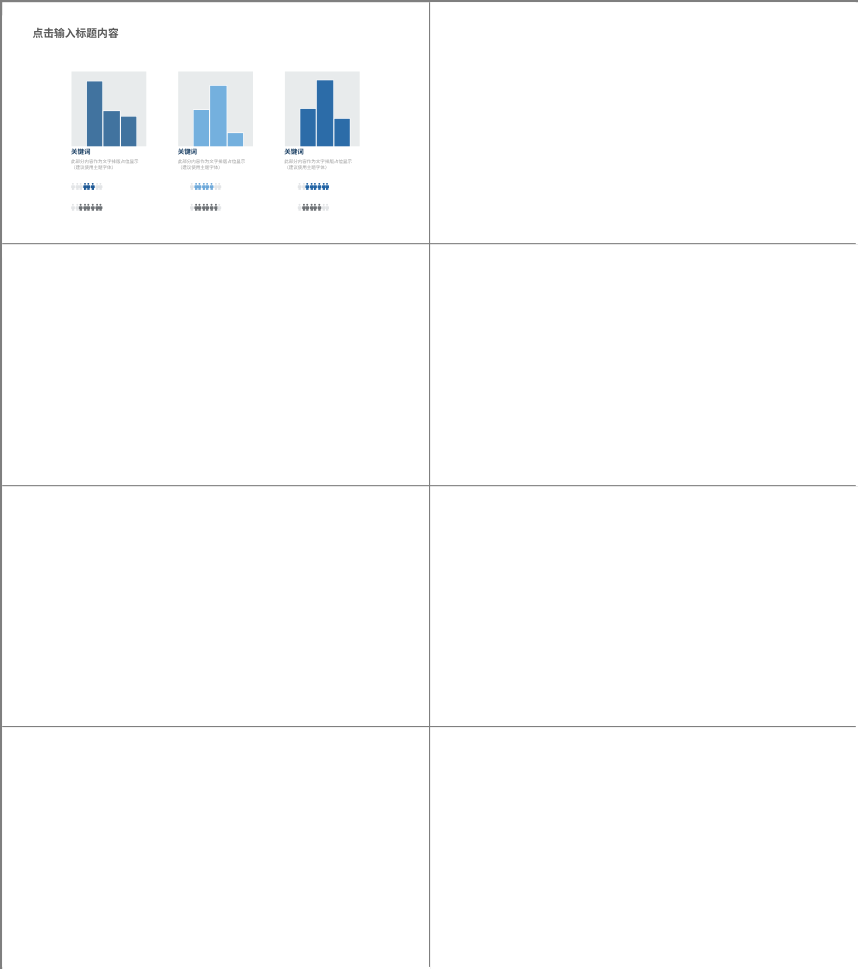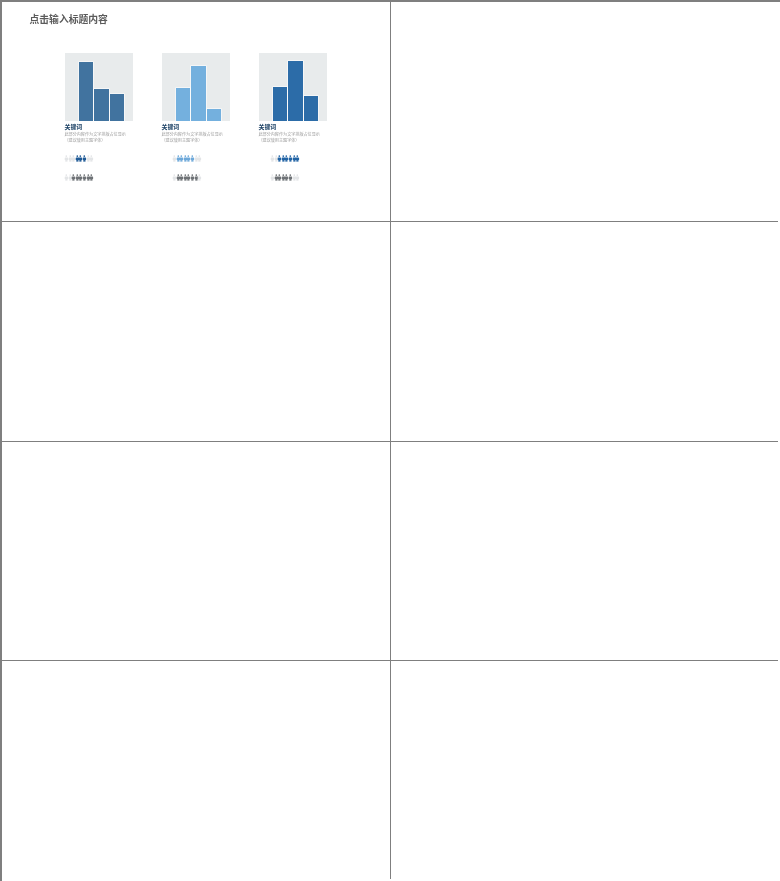--- a/index.html
+++ b/index.html
@@ -17,21 +17,21 @@
   .chartbox{position:absolute;background:#e8ebec;}
   .bar{position:absolute;bottom:0;box-shadow:0 0 0 0.55px #ffffff;}
   .kw{position:absolute;font-size:5.9px;font-weight:700;color:#1a3f63;line-height:7px;}
   .kwtxt{position:absolute;font-size:4.1px;color:#a0a0a0;line-height:6px;white-space:nowrap;}
   .ppl{position:absolute;}
 </style>
 </head>
 <body>
 
 <div class="page">
-  <div class="slide" id="s1" style="left:0;top:0">
+  <div class="slide" id="s1" style="left:0;top:12px">
     <div class="stitle">点击输入标题内容</div>
     <div id="s1body">
         <div class="chartbox" style="left:62.5px;top:51.3px;width:68.5px;height:67.5px"></div>
         <div class="bar" style="left:76.8px;top:60.3px;width:14.4px;height:58.5px;background:#41739f"></div>
         <div class="bar" style="left:92.39999999999999px;top:86.5px;width:14.4px;height:32.3px;background:#41739f"></div>
         <div class="bar" style="left:108px;top:91.69999999999999px;width:14.4px;height:27.1px;background:#41739f"></div>
         <div class="kw" style="left:62.5px;top:121.8px">关键词</div>
         <div class="kwtxt" style="left:62.5px;top:130.3px">此部分内容作为文字排版占位显示<br>（建议使用主题字体）</div>
         <div class="chartbox" style="left:159.5px;top:51.3px;width:68.5px;height:67.5px"></div>
         <div class="bar" style="left:173.8px;top:86.3px;width:14.4px;height:32.5px;background:#74b0de"></div>

